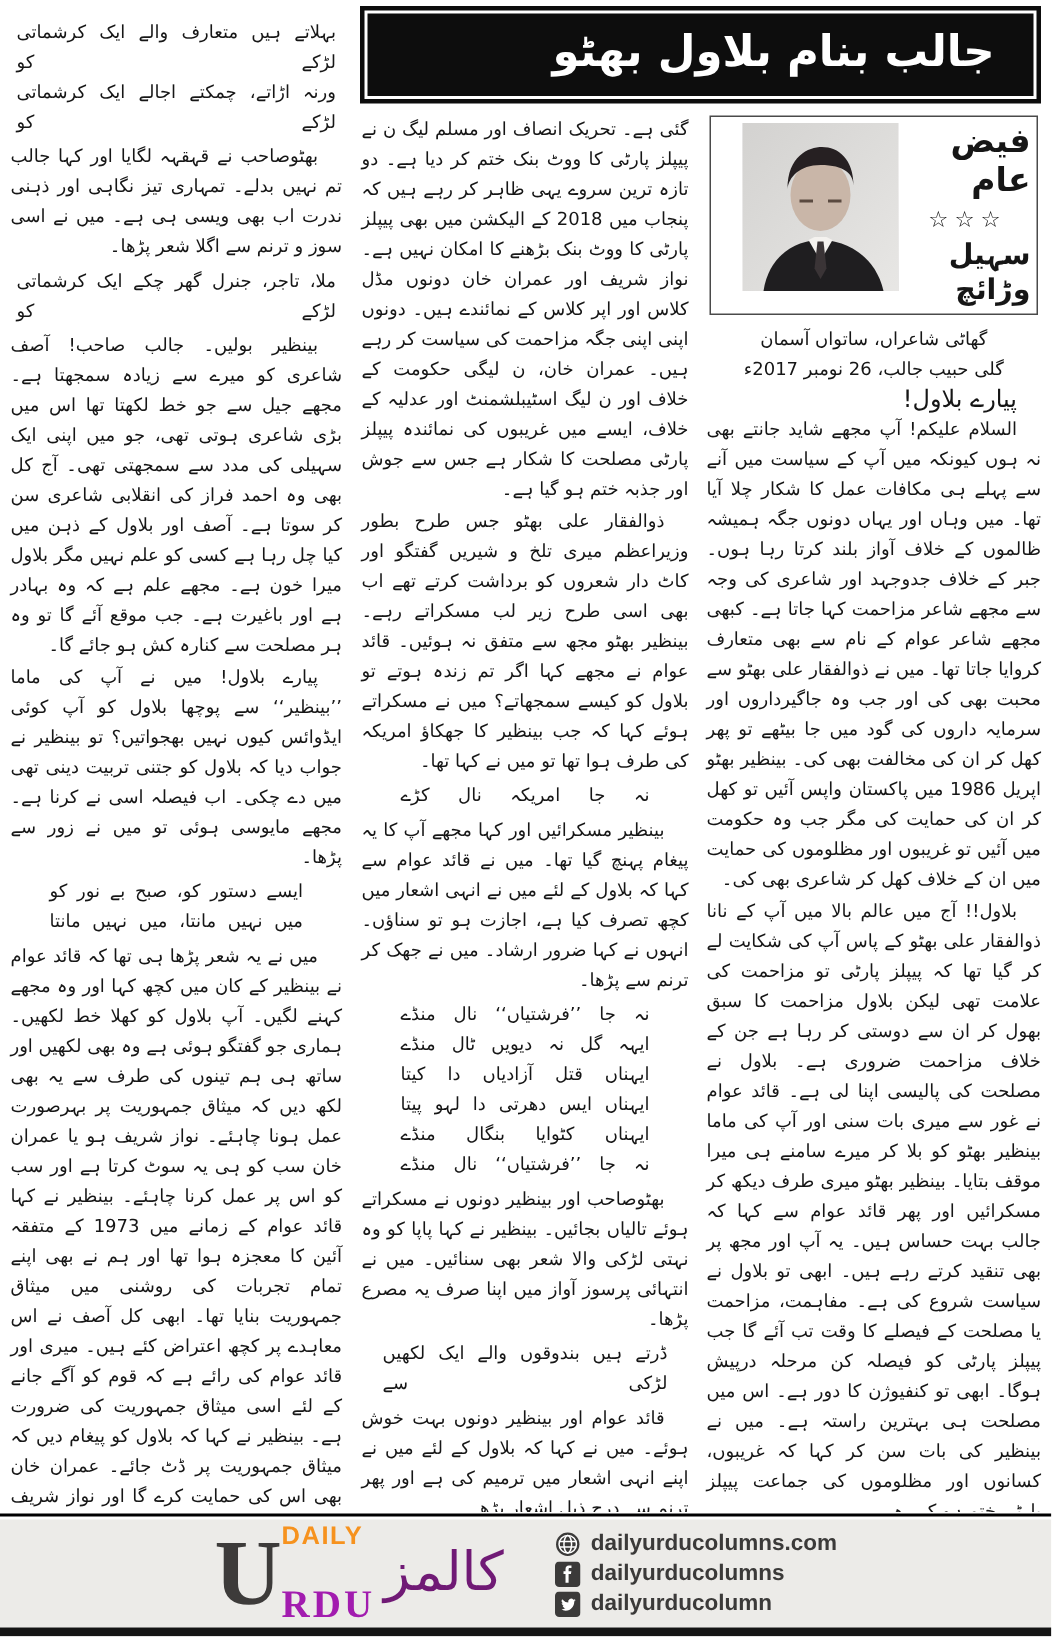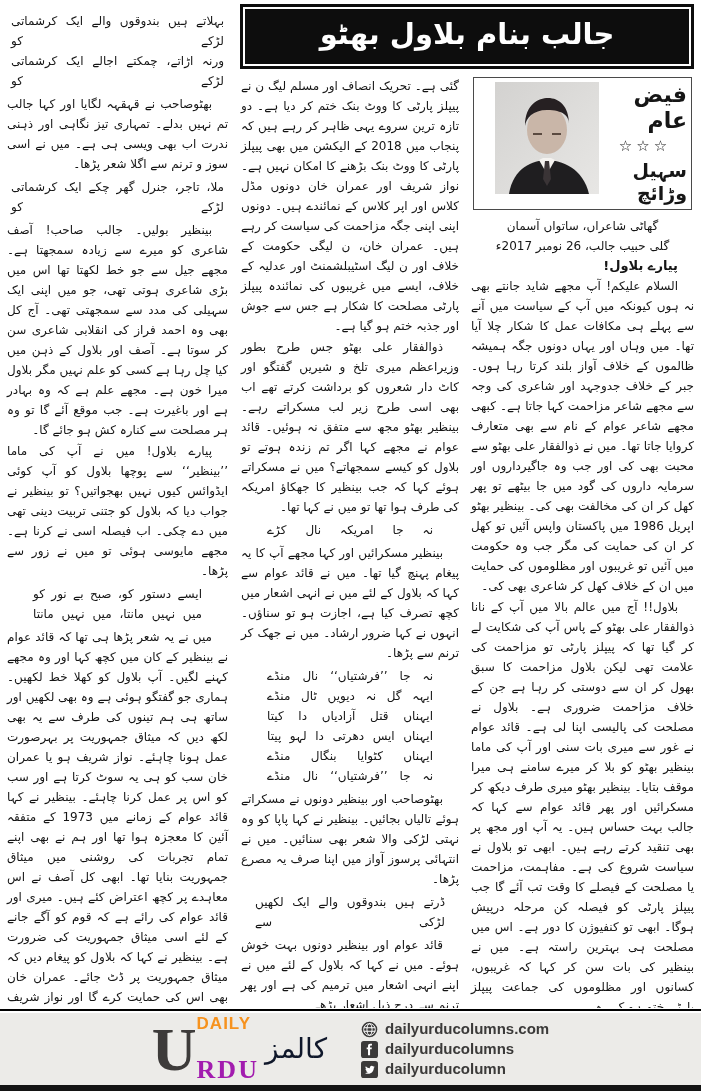--- a/index.html
+++ b/index.html
@@ -5,30 +5,30 @@
   html,body{margin:0;padding:0;background:#fff;}
   .page{position:relative;width:701px;height:1091px;background:#fff;overflow:hidden;
         font-family:"DejaVu Sans",sans-serif;color:#161616;}
   
   .content{position:absolute;top:0;left:0;right:0;height:1008px;display:flex;direction:rtl;
            padding:0 5px;box-sizing:border-box;overflow:hidden;}
   .main-region{flex:0 0 460px;display:flex;flex-direction:column;box-sizing:border-box;}
   .left-col{flex:1;padding:8px 8px 0 2px;box-sizing:border-box;overflow:hidden;}
   
   .banner{flex:0 0 auto;margin:4px 2px 7px 4px;background:#0d0d0d;padding:3px;}
-  .banner-inner{border:2px solid #fff;color:#fff;text-align:center;font-weight:bold;
-                font-size:29px;line-height:1.4;padding:5px 8px 9px;}
+  .banner-inner{border:2px solid #fff;color:#fff;text-align:right;font-weight:bold;
+                font-size:29px;line-height:1.4;padding:5px 26px 9px;}
   .cols{flex:1;display:flex;direction:rtl;overflow:hidden;}
   .right-col{flex:0 0 232px;padding:0 2px 0 7px;box-sizing:border-box;overflow:hidden;}
   .middle-col{flex:1;padding:0 5px;box-sizing:border-box;overflow:hidden;}
   
   .para{margin:0 0 1px 0;text-align:justify;font-size:12px;line-height:20px;}
   .indent{text-indent:16px;}
   .center-line{margin:0;text-align:center;font-size:12px;line-height:20px;}
-  .salutation{margin:0;text-indent:16px;font-size:13px;line-height:20px;font-weight:bold;text-align:right;}
+  .salutation{margin:0;text-indent:16px;font-size:16px;line-height:20px;font-weight:normal;text-align:right;}
   .verse{margin:3px 0;}
   .vline{font-size:12px;line-height:20px;text-align:justify;text-align-last:justify;
          padding:0 14px;direction:rtl;}
   .vline.tight{padding:0 4px;}
   .vline.wide{padding:0 26px;}
   
   .author-box{border:1px solid #4a4a4a;margin:1px 2px 6px 2px;background:#fff;
               direction:ltr;display:flex;flex-direction:row;padding-left:17px;}
   .ab-top{display:flex;}
   .ab-photo{flex:0 0 104px;height:112px;margin:4px 0 0 4px;background:linear-gradient(135deg,#d9d9d9,#f0efee 60%,#cfcecd);}
@@ -45,21 +45,21 @@
   .footer{position:absolute;left:0;right:0;top:1013px;height:72px;background:#ecebe8;
           display:flex;align-items:center;justify-content:center;gap:34px;}
   .brand{display:flex;align-items:center;}
   .brand-u{font-family:"Liberation Serif",serif;font-weight:bold;font-size:62px;line-height:0.85;
            color:#3d3b3a;letter-spacing:-2px;}
   .brand-stack{display:flex;flex-direction:column;margin-left:2px;gap:26px;}
   .brand-daily{color:#f6921e;font-family:"Liberation Sans",sans-serif;font-weight:bold;
                font-size:17px;letter-spacing:1px;line-height:1;}
   .brand-rdu{color:#a21caf;font-family:"Liberation Serif",serif;font-weight:bold;
              font-size:26px;letter-spacing:2px;line-height:0.95;}
-  .brand-urdu{font-size:28px;color:#0f172a;margin-left:6px;line-height:1;}
+  .brand-urdu{font-size:36px;color:#701a75;margin-left:6px;line-height:1;}
   .social{display:flex;flex-direction:column;gap:3px;}
   .social-row{display:flex;align-items:center;gap:7px;}
   .social-icon{width:17px;height:17px;flex:0 0 auto;}
   .social-text{font-family:"Liberation Sans",sans-serif;font-weight:bold;font-size:15px;
                color:#3b3a39;line-height:1.1;}
   .bottom-bar{position:absolute;left:0;right:0;bottom:0;height:6px;background:#141414;}
 </style>
 </head>
 <body>
 
@@ -132,21 +132,21 @@
             <div class="vline">ڈرتے ہیں بندوقوں والے ایک لکھیں لڑکی سے</div>
           </div>
           <p class="para indent">قائد عوام اور بینظیر دونوں بہت خوش ہوئے۔ میں نے کہا کہ بلاول کے لئے میں نے اپنے انہی اشعار میں ترمیم کی ہے اور پھر ترنم سے درج ذیل اشعار پڑھے۔</p>
         </div>
 
       </div>
     </div>
 
     <div class="left-col">
       <div class="verse">
-        <div class="vline tight">بہلاتے ہیں بندوقوں والے ایک کرشماتی لڑکے کو</div>
+        <div class="vline tight">بہلاتے ہیں متعارف والے ایک کرشماتی لڑکے کو</div>
         <div class="vline tight">ورنہ اڑاتے، چمکتے اجالے ایک کرشماتی لڑکے کو</div>
       </div>
       <p class="para indent">بھٹوصاحب نے قہقہہ لگایا اور کہا جالب تم نہیں بدلے۔ تمہاری تیز نگاہی اور ذہنی ندرت اب بھی ویسی ہی ہے۔ میں نے اسی سوز و ترنم سے اگلا شعر پڑھا۔</p>
       <div class="verse">
         <div class="vline tight">ملا، تاجر، جنرل گھر چکے ایک کرشماتی لڑکے کو</div>
       </div>
       <p class="para indent">بینظیر بولیں۔ جالب صاحب! آصف شاعری کو میرے سے زیادہ سمجھتا ہے۔ مجھے جیل سے جو خط لکھتا تھا اس میں بڑی شاعری ہوتی تھی، جو میں اپنی ایک سہیلی کی مدد سے سمجھتی تھی۔ آج کل بھی وہ احمد فراز کی انقلابی شاعری سن کر سوتا ہے۔ آصف اور بلاول کے ذہن میں کیا چل رہا ہے کسی کو علم نہیں مگر بلاول میرا خون ہے۔ مجھے علم ہے کہ وہ بہادر ہے اور باغیرت ہے۔ جب موقع آئے گا تو وہ ہر مصلحت سے کنارہ کش ہو جائے گا۔</p>
       <p class="para indent">پیارے بلاول! میں نے آپ کی ماما ’’بینظیر‘‘ سے پوچھا بلاول کو آپ کوئی ایڈوائس کیوں نہیں بھجواتیں؟ تو بینظیر نے جواب دیا کہ بلاول کو جتنی تربیت دینی تھی میں دے چکی۔ اب فیصلہ اسی نے کرنا ہے۔ مجھے مایوسی ہوئی تو میں نے زور سے پڑھا۔</p>
       <div class="verse">
         <div class="vline wide">ایسے دستور کو، صبح بے نور کو</div>

